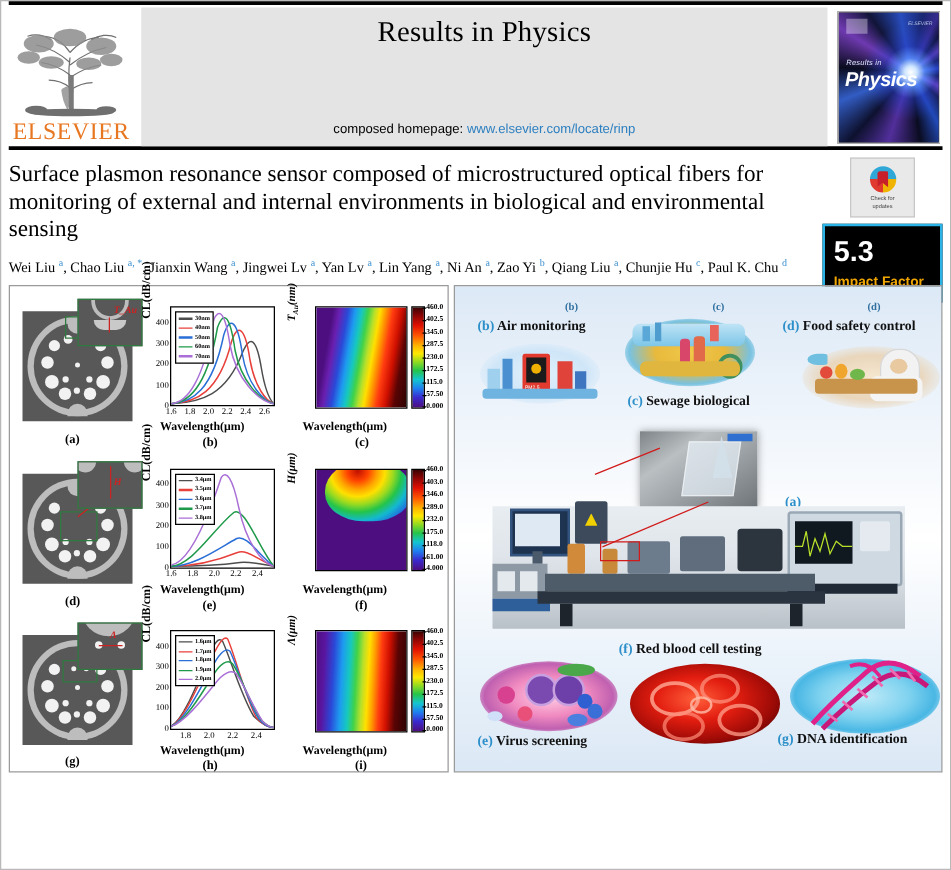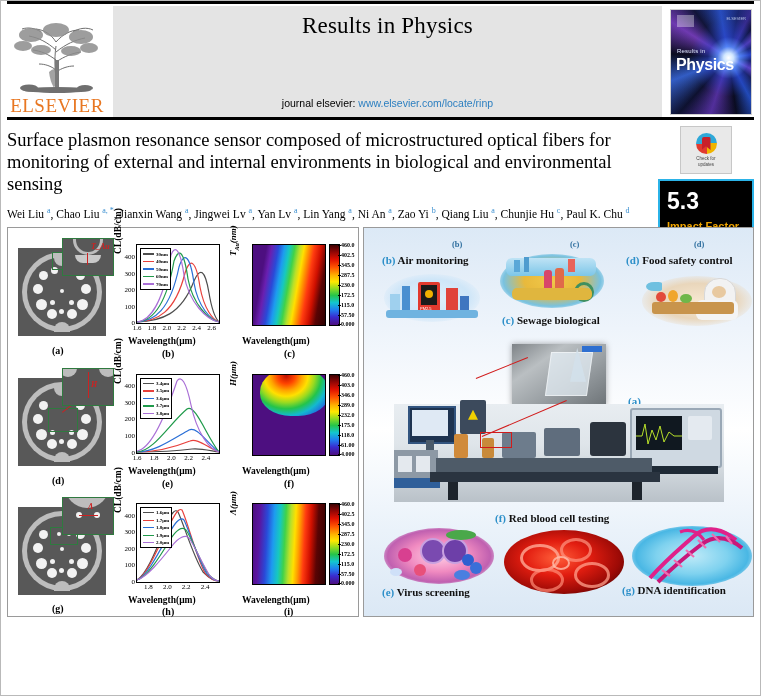--- a/index.html
+++ b/index.html
@@ -20,21 +20,21 @@
 
   .journal-box{flex:1;background:#e4e4e4;display:flex;flex-direction:column;align-items:center;
                justify-content:space-between;padding:7px 0 8px 0;box-sizing:border-box;}
   .contents-line{font-size:11px;}
   .sd-link{color:#2c7fc0;}
   .journal-title{font-size:23px;letter-spacing:.2px;}
   .homepage{font-size:10.5px;font-family:"Liberation Sans",sans-serif;}
   .hp-link{color:#2c7fc0;}
 
   .cover{width:86px;flex:0 0 86px;display:flex;align-items:center;justify-content:center;}
-  .cover-inner{width:80px;height:104px;background:#0a0a14;position:relative;overflow:hidden;border:1px solid #cfcfcf;}
+  .cover-inner{width:80px;height:104px;background:#0a0a14;position:relative;overflow:hidden;border:1px solid #cfcfcf;font-style:italic;}
   .burst{position:absolute;inset:0;
      background:
        radial-gradient(circle at 72% 46%, #ffffff 0%, #cfe6ff 6%, rgba(90,140,255,.85) 14%, rgba(40,60,190,.55) 26%, rgba(10,10,40,.1) 48%),
        conic-gradient(from 12deg at 72% 46%,
           #1b2a7a 0deg,#3b2f9b 14deg,#0d1030 26deg,#6d3fb8 40deg,#101433 54deg,#2b4fd0 70deg,
           #0b0d24 86deg,#8e4ad0 104deg,#12173a 120deg,#2451c9 140deg,#0a0c20 160deg,
           #5a33a8 186deg,#0e1230 210deg,#3766d6 236deg,#0a0c1e 262deg,#7a3fc0 290deg,
           #12163a 312deg,#2b54cf 338deg,#1b2a7a 360deg);
   }
   .cover-small{position:absolute;top:5px;left:6px;width:17px;height:12px;background:rgba(255,255,255,.35);}
@@ -161,21 +161,21 @@
           <ellipse cx="18" cy="68" rx="9" ry="3.5"></ellipse>
           <ellipse cx="74" cy="68" rx="8" ry="3"></ellipse>
         </g>
       </svg>
       <div class="els-word">ELSEVIER</div>
     </div>
 
     <div class="journal-box">
       <div class="journal-title">Results in Physics</div>
       <div class="homepage">
-        <span>journal elsevier: </span><span class="hp-link">www.elsevier.com/locate/rinp</span>
+        <span>composed homepage: </span><span class="hp-link">www.elsevier.com/locate/rinp</span>
       </div>
     </div>
 
     <div class="cover">
       <div class="cover-inner">
         <div class="burst"></div>
         <div class="cover-small"></div>
         <div class="cover-tag">ELSEVIER</div>
         <div class="cover-kicker">Results in</div>
         <div class="cover-name">Physics</div>

